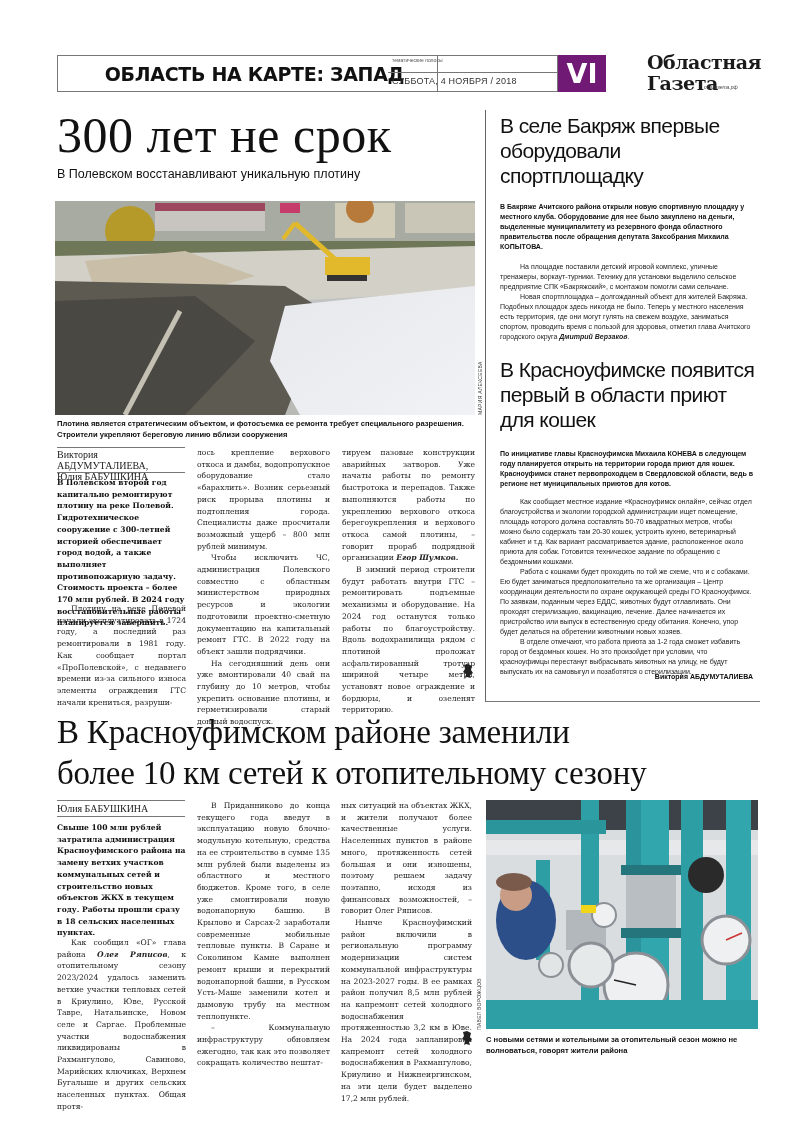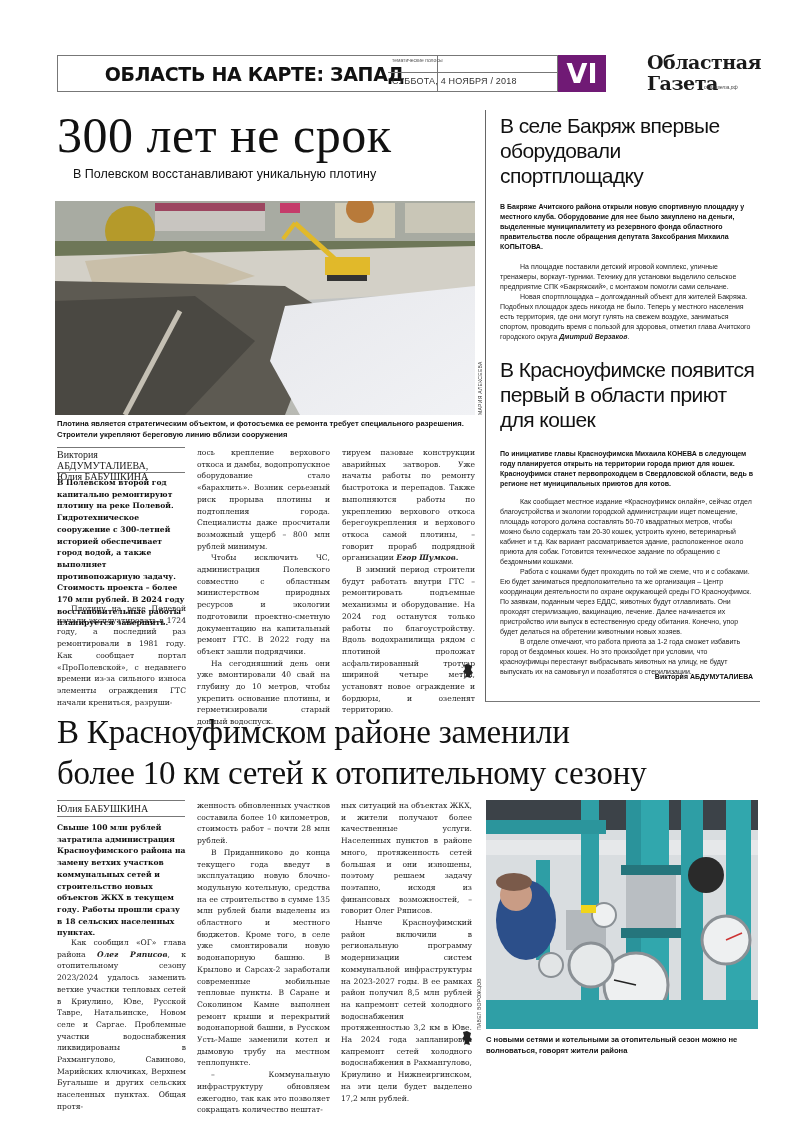--- a/index.html
+++ b/index.html
@@ -10,21 +10,21 @@
   .hdr-section{left:72px;top:55px;width:366px;height:37px;display:flex;align-items:center;justify-content:center;font-family:"DejaVu Sans",sans-serif;font-weight:bold;font-size:19px;letter-spacing:-0.3px;color:#111;border-right:1px solid #777;box-sizing:border-box;}
   .hdr-tag{left:392px;top:57px;font-family:"Liberation Sans",sans-serif;font-size:5px;color:#555;}
   .hdr-rule{left:388px;top:72px;width:170px;height:1px;background:#777;}
   .hdr-date{left:392px;top:76px;font-family:"Liberation Sans",sans-serif;font-size:9px;color:#333;letter-spacing:0.2px;}
   .hdr-page{left:558px;top:55px;width:48px;height:37px;background:#701a75;color:#fff;font-family:"DejaVu Sans",sans-serif;font-weight:bold;font-size:27px;display:flex;align-items:center;justify-content:center;}
   .logo1{left:647px;top:52px;font-family:"DejaVu Serif",serif;font-weight:bold;font-size:19px;line-height:20px;letter-spacing:-0.5px;text-align:right;}
   .logo2{left:647px;top:73px;font-family:"DejaVu Serif",serif;font-weight:bold;font-size:19px;line-height:20px;letter-spacing:-0.5px;}
   .logo-url{left:704px;top:84px;font-family:"Liberation Sans",sans-serif;font-size:5px;font-style:italic;color:#444;}
   
   .a1-title{left:57px;top:108px;font-family:"Liberation Serif",serif;font-size:50px;line-height:54px;color:#111;letter-spacing:0.5px;}
-  .a1-sub{left:57px;top:167px;font-family:"Liberation Sans",sans-serif;font-size:12.5px;color:#111;margin-left:16px;}
+  .a1-sub{left:57px;top:167px;font-family:"Liberation Sans",sans-serif;font-size:12.5px;color:#111;}
   .photo1{left:55px;top:201px;width:420px;height:214px;overflow:hidden;}
   .credit-v{font-family:"Liberation Sans",sans-serif;font-size:5px;color:#333;writing-mode:vertical-rl;transform:rotate(180deg);letter-spacing:0.3px;}
   .caption{font-family:"Liberation Sans",sans-serif;font-weight:bold;font-size:7.6px;line-height:11px;color:#111;}
   .byline{font-family:"Liberation Serif",serif;font-size:10px;line-height:11px;color:#222;}
   .rule{height:1px;background:#777;}
   .lead{font-family:"DejaVu Serif",serif;font-weight:bold;font-size:7.6px;line-height:11.7px;color:#111;}
   .col{font-family:"DejaVu Serif",serif;font-size:7.6px;line-height:11.7px;color:#222;text-align:justify;hyphens:auto;}
   .col p{margin:0;text-indent:14px;}
   .col p.noind{text-indent:0;}
   .mark{width:12px;height:16px;}
@@ -144,21 +144,20 @@
 <div class="abs rule" style="left:57px;top:800px;width:128px;"></div>
 <div class="abs byline" style="left:57px;top:803px;width:130px;">Юлия БАБУШКИНА</div>
 <div class="abs rule" style="left:57px;top:816px;width:128px;"></div>
 <div class="abs lead" style="left:57px;top:822px;width:130px;">Свыше 100 млн рублей затратила администрация Красноуфимского района на замену ветхих участков коммунальных сетей и строительство новых объектов ЖКХ в текущем году. Работы прошли сразу в 18 сельских населенных пунктах.</div>
 
 <div class="abs col" style="left:57px;top:937px;width:129px;">
   <p><span>Как сообщил «ОГ» глава района </span><b><i>Олег Ряписов</i></b><span>, к отопительному сезону 2023/2024 удалось заменить ветхие участки тепловых сетей в Криулино, Юве, Русской Тавре, Натальинске, Новом селе и Саргае. Проблемные участки водоснабжения ликвидированы в Рахмангулово, Савиново, Марийских ключиках, Верхнем Бугалыше и других сельских населенных пунктах. Общая протя-</span></p>
 </div>
 
 <div class="abs col" style="left:197px;top:800px;width:133px;">
-  <p class="noind">женность обновленных участков составила более 10 километров, стоимость работ – почти 28 млн рублей.</p>
   <p>В Приданниково до конца текущего года введут в эксплуатацию новую блочно-модульную котельную, средства на ее строительство в сумме 135 млн рублей были выделены из областного и местного бюджетов. Кроме того, в селе уже смонтировали новую водонапорную башню. В Крылово и Сарсах-2 заработали современные мобильные тепловые пункты. В Саране и Соколином Камне выполнен ремонт крыши и перекрытий водонапорной башни, в Русском Усть-Маше заменили котел и дымовую трубу на местном теплопункте.</p>
   <p>– Коммунальную инфраструктуру обновляем ежегодно, так как это позволяет сокращать количество нештат-</p>
 </div>
 
 <div class="abs col" style="left:341px;top:800px;width:131px;">
   <p class="noind">ных ситуаций на объектах ЖКХ, и жители получают более качественные услуги. Населенных пунктов в районе много, протяженность сетей большая и они изношены, поэтому решаем задачу поэтапно, исходя из финансовых возможностей, – говорит Олег Ряписов.</p>
   <p>Нынче Красноуфимский район включили в региональную программу модернизации систем коммунальной инфраструктуры на 2023-2027 годы. В ее рамках район получил 8,5 млн рублей на капремонт сетей холодного водоснабжения протяженностью 3,2 км в Юве. На 2024 года запланирован капремонт сетей холодного водоснабжения в Рахмангулово, Криулино и Нижнеиргинском, на эти цели будет выделено 17,2 млн рублей.</p>
 </div>
 <svg class="abs mark" style="left:461px;top:1030px;" viewBox="0 0 12 16">
   <path d="M2 2 L6 1 L10 3 L9 7 L11 10 L8 12 L9 15 L5 14 L3 15 L4 11 L1 9 L3 6 Z" fill="#222"></path>

